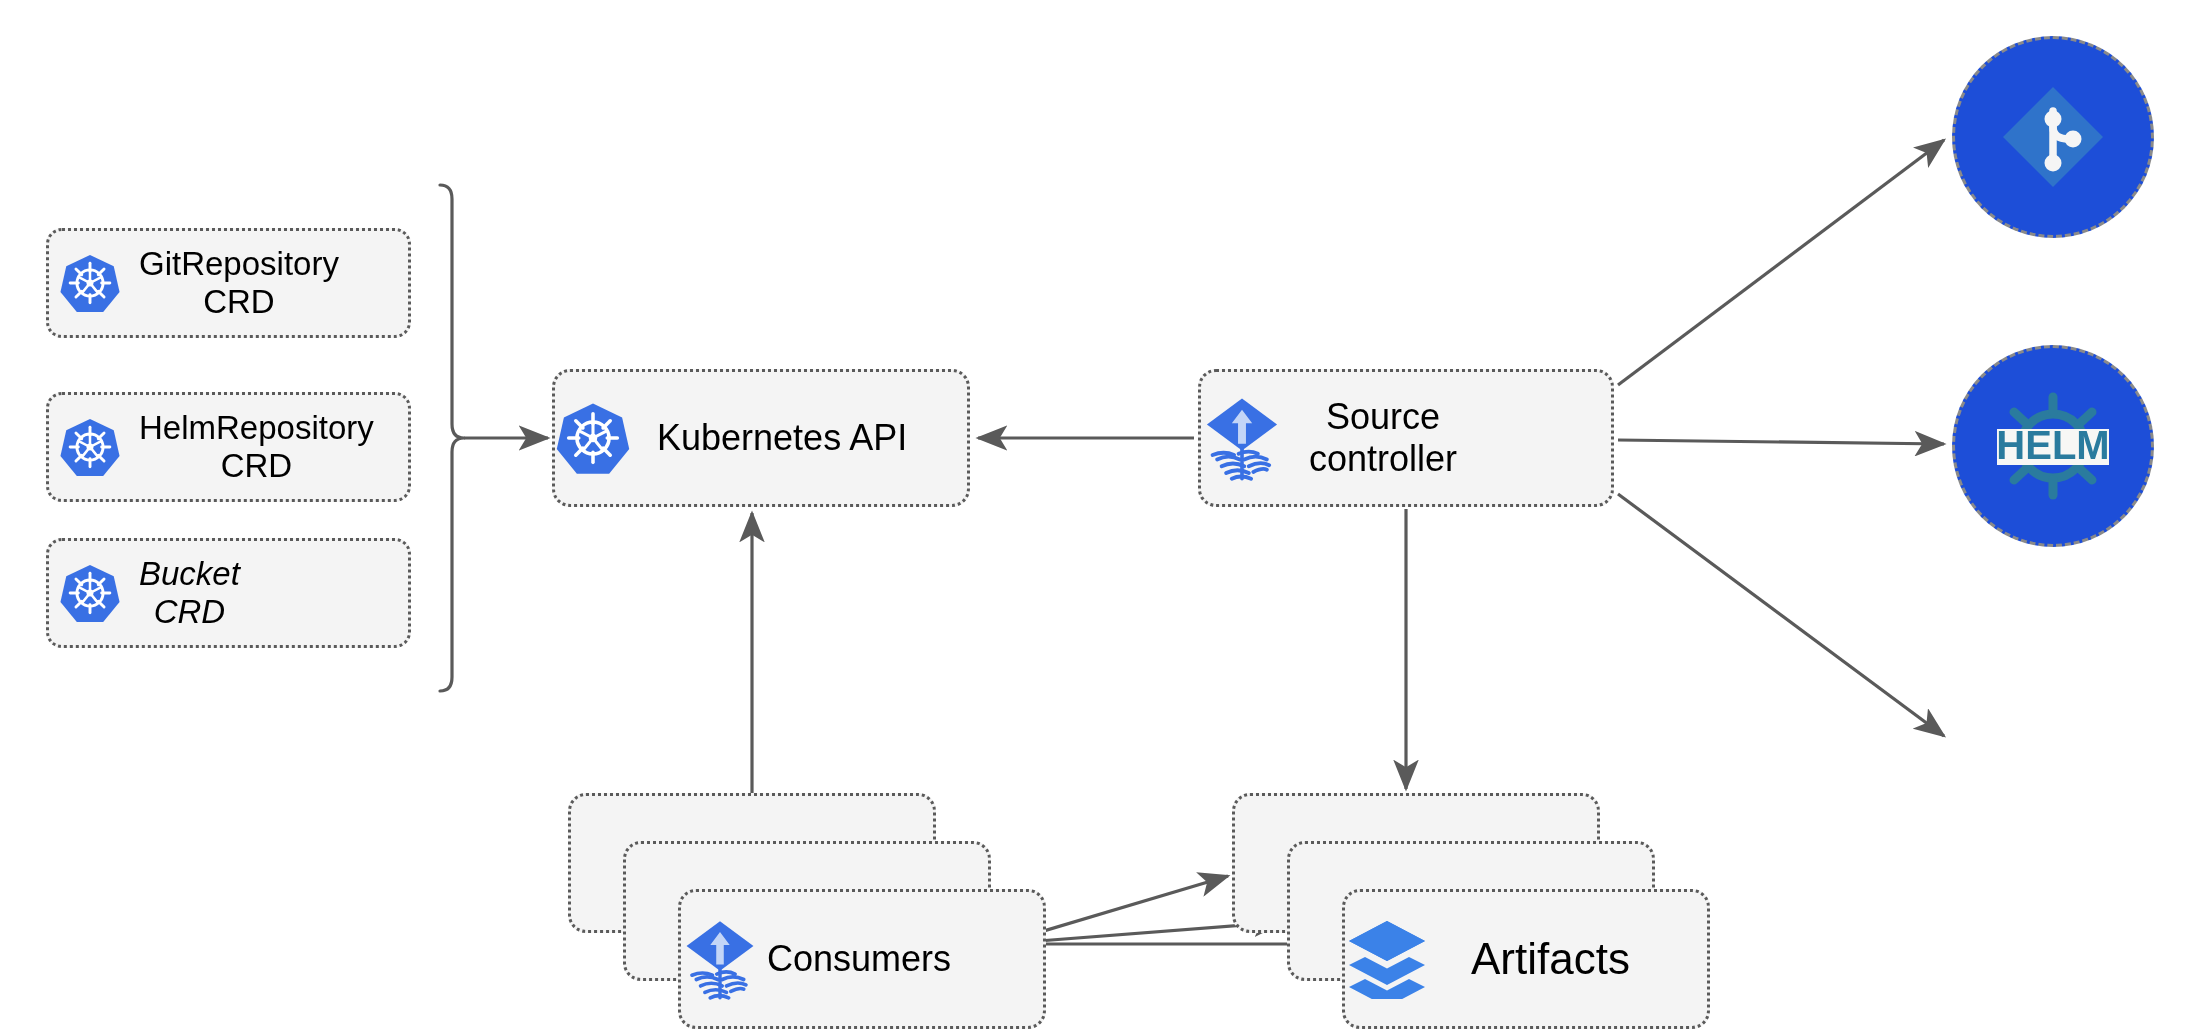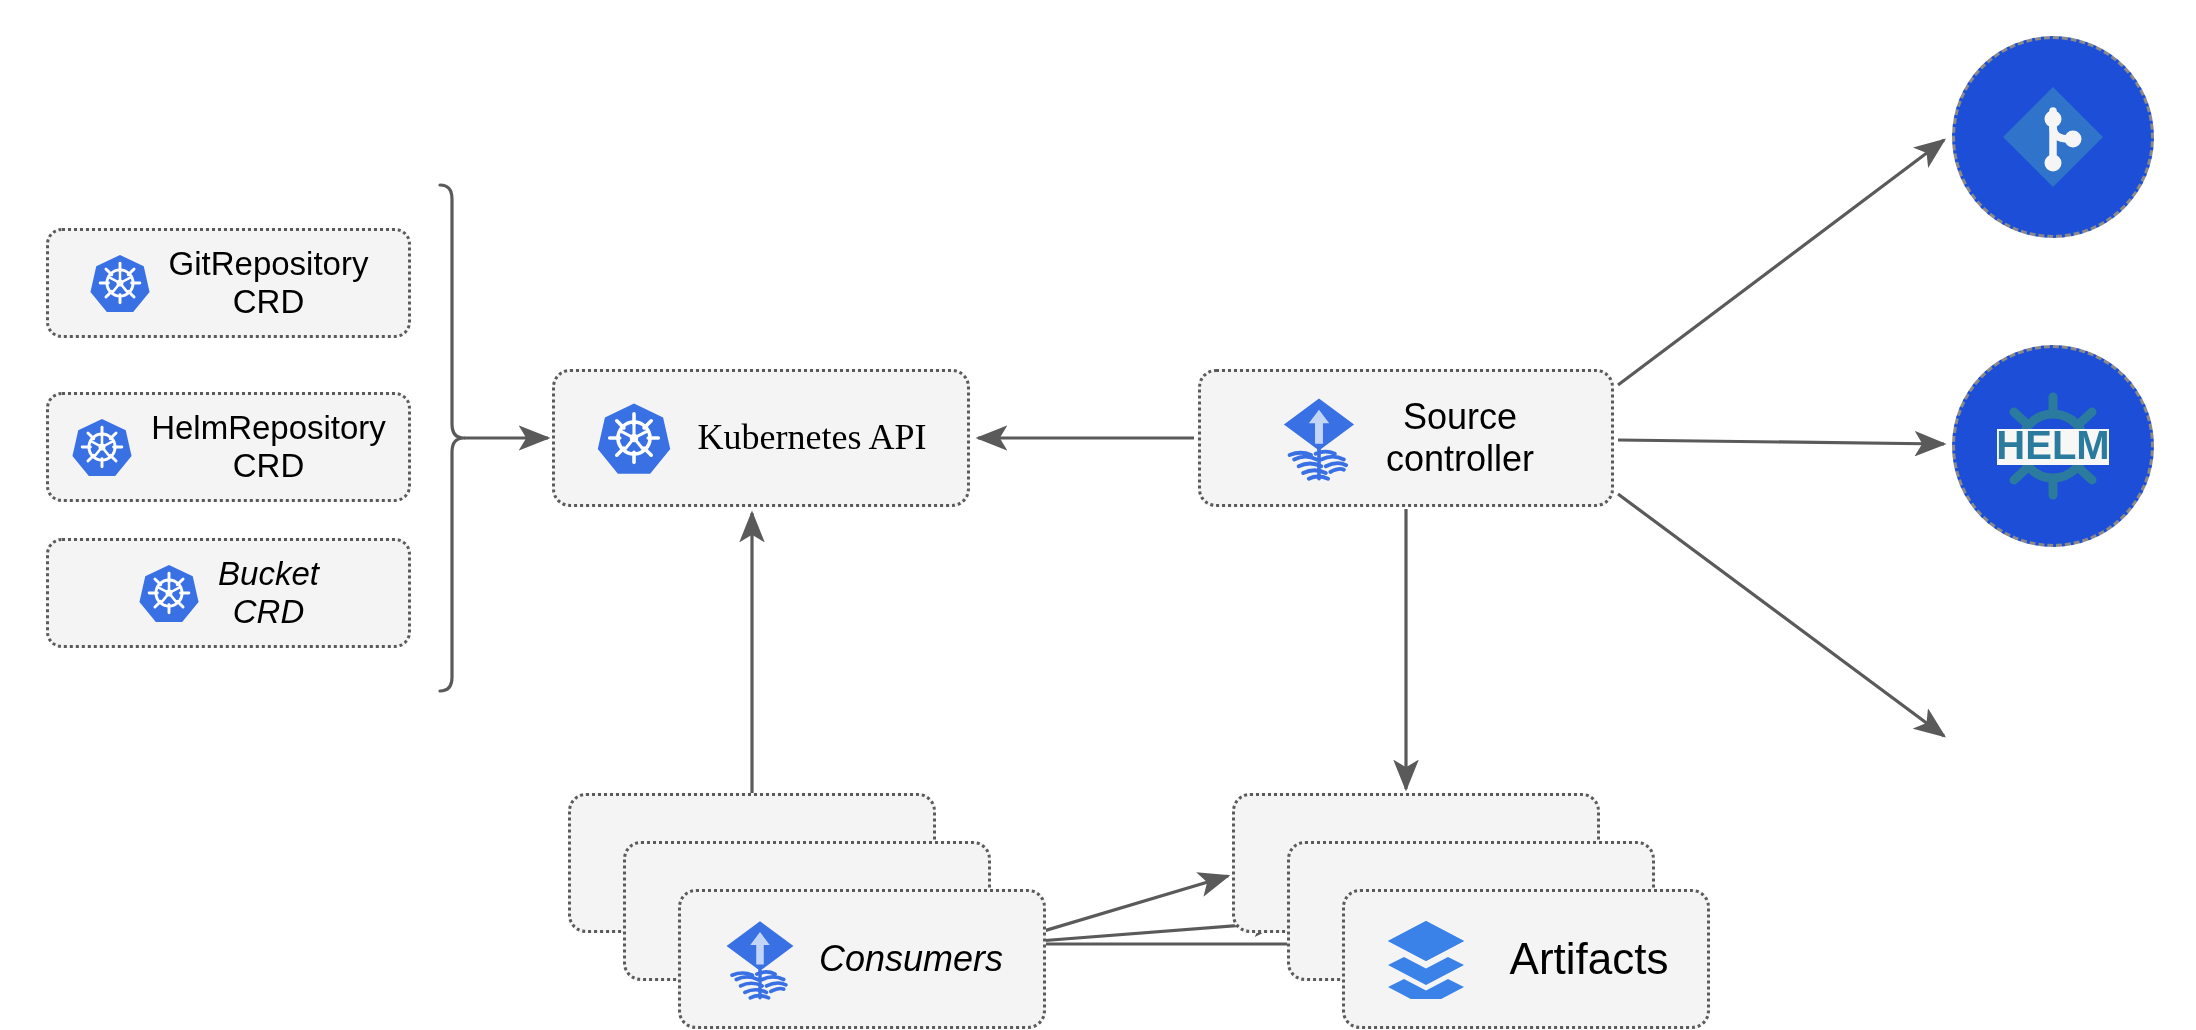--- a/index.html
+++ b/index.html
@@ -40,21 +40,20 @@
   .node .label {
     color: #000000;
     text-align: center;
     line-height: 1.16;
     white-space: pre-line;
   }
   .node-inner {
     display: flex;
     flex-direction: row;
     align-items: center;
-    justify-content: center;
     width: 100%;
     gap: 8px;
   }
 
   
   .crd {
     left: 46px;
     width: 365px;
     height: 110px;
     border-radius: 16px;
@@ -64,21 +63,20 @@
   #crd-git    { top: 228px; }
   #crd-helm   { top: 392px; }
   #crd-bucket { top: 538px; font-style: italic; }
 
   
   #k8s-api {
     left: 552px;
     top: 369px;
     width: 418px;
     height: 138px;
-    font-family: Liberation Serif, serif;
   }
   #k8s-api .label { font-size: 36px; }
   #k8s-api .node-inner { gap: 26px; }
 
   
   #source-controller {
     left: 1198px;
     top: 369px;
     width: 416px;
     height: 138px;
@@ -94,21 +92,21 @@
     left: 0;
     top: 0;
   }
   .stack .card-back2 { transform: translate(0px, 0px); }
   .stack .card-back1 { transform: translate(55px, 48px); }
   .stack .card-front { transform: translate(110px, 96px); }
 
   #consumers-stack { left: 568px; top: 793px; }
   #consumers-stack .node { width: 368px; height: 140px; }
   #consumers-stack .label { font-size: 36px; }
-  #consumers-stack .node-inner { gap: 20px; font-style: italic; }
+  #consumers-stack .node-inner { gap: 8px; }
 
   #artifacts-stack { left: 1232px; top: 793px; }
   #artifacts-stack .node { width: 368px; height: 140px; }
   #artifacts-stack .label { font-size: 44px; margin-left: 16px; }
   #artifacts-stack .node-inner { gap: 26px; }
 
   .card-empty { background: #f4f4f4; }
 
   
   .ext-circle {

